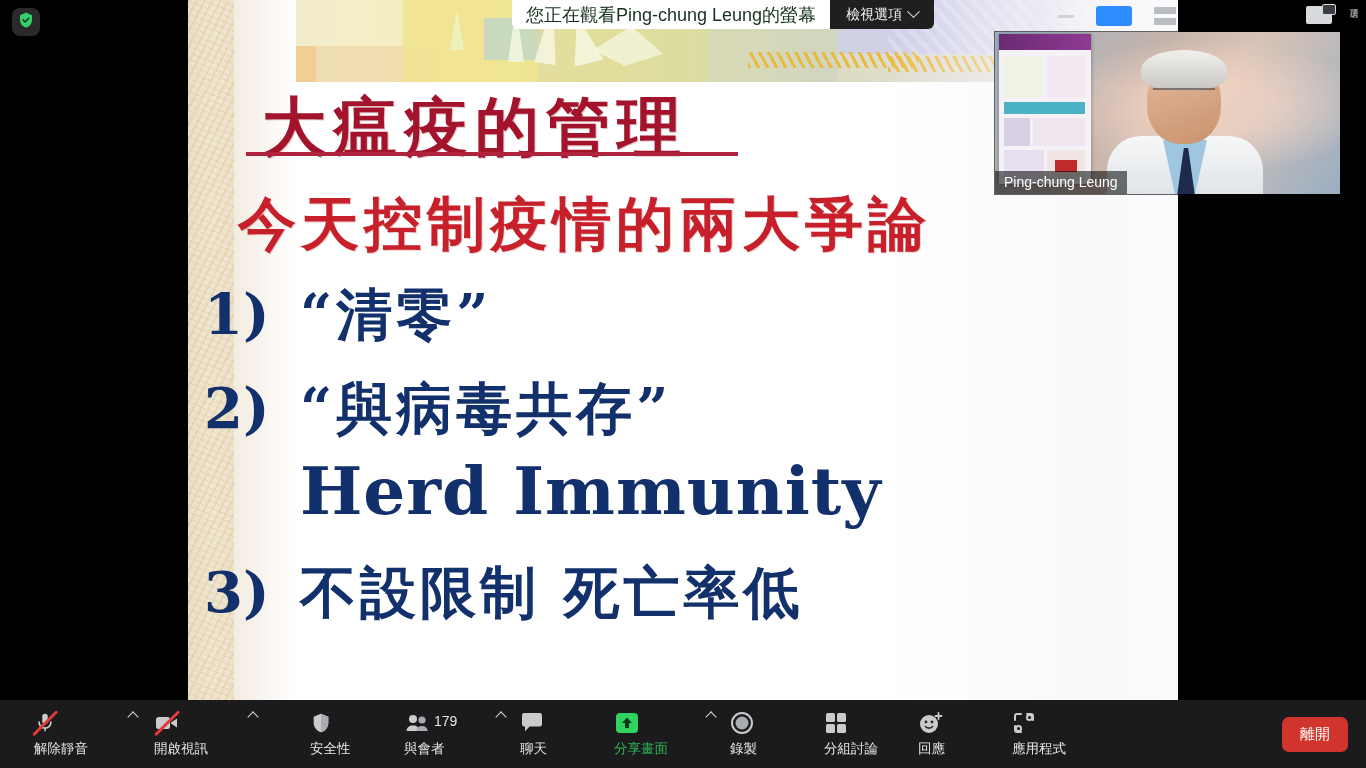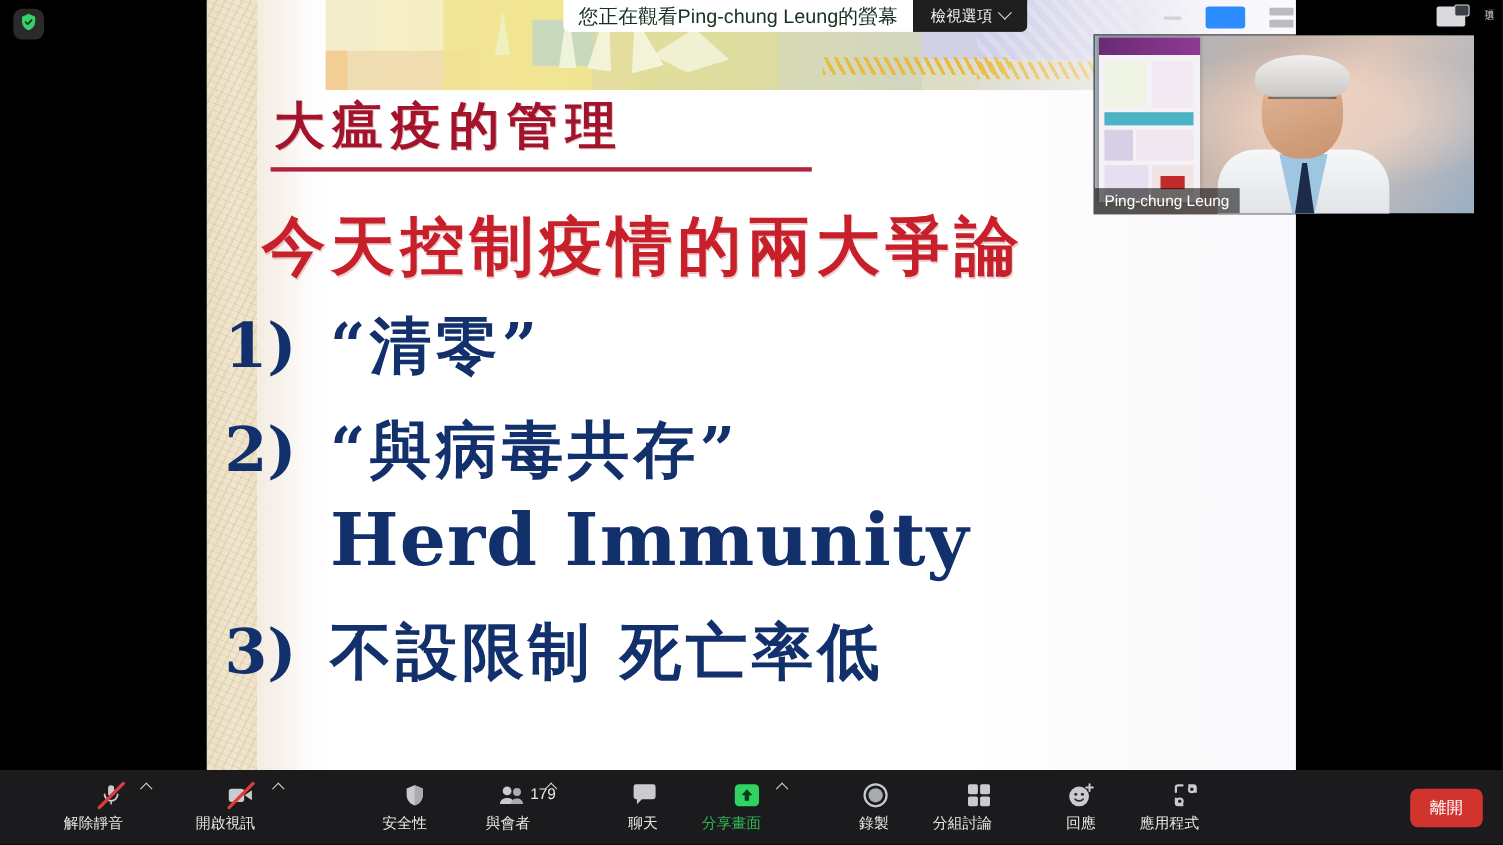--- a/index.html
+++ b/index.html
@@ -156,24 +156,24 @@
   }
 
   
   .slide-body {
     position: absolute;
     left: 0; top: 0;
     width: 100%; height: 100%;
   }
   .title-1 {
     position: absolute;
-    left: 61px;
+    left: 74px;
     top: 84px;
     font-family: "DejaVu Serif", "Liberation Serif", serif;
-    font-size: 46px;
+    font-size: 64px;
     font-weight: 700;
     color: #a3132b;
     letter-spacing: 7px;
     white-space: nowrap;
     text-shadow: 1px 1px 0 rgba(120,10,25,.25);
   }
   .title-1-underline {
     position: absolute;
     left: 58px;
     top: 152px;
@@ -422,21 +422,21 @@
   }
   .tb-left { display: flex; align-items: center; padding-left: 28px; gap: 6px; }
   .tb-mid  { display: flex; align-items: center; gap: 4px; margin-left: 42px; }
   .tb-right{ margin-left: auto; padding-right: 18px; display: flex; align-items: center;}
 
   .tb-item {
     min-width: 78px;
     height: 56px;
     display: flex;
     flex-direction: column;
-    align-items: flex-end;
+    align-items: flex-start;
     justify-content: center;
     gap: 5px;
     color: #e6e6e6;
     font-size: 13.5px;
     cursor: pointer;
     padding: 0 6px;
     border-radius: 6px;
   }
   .tb-item .ico { height: 24px; display:flex; align-items:center; justify-content:center; position: relative;}
   .tb-item.green { color: #2fb457; }

